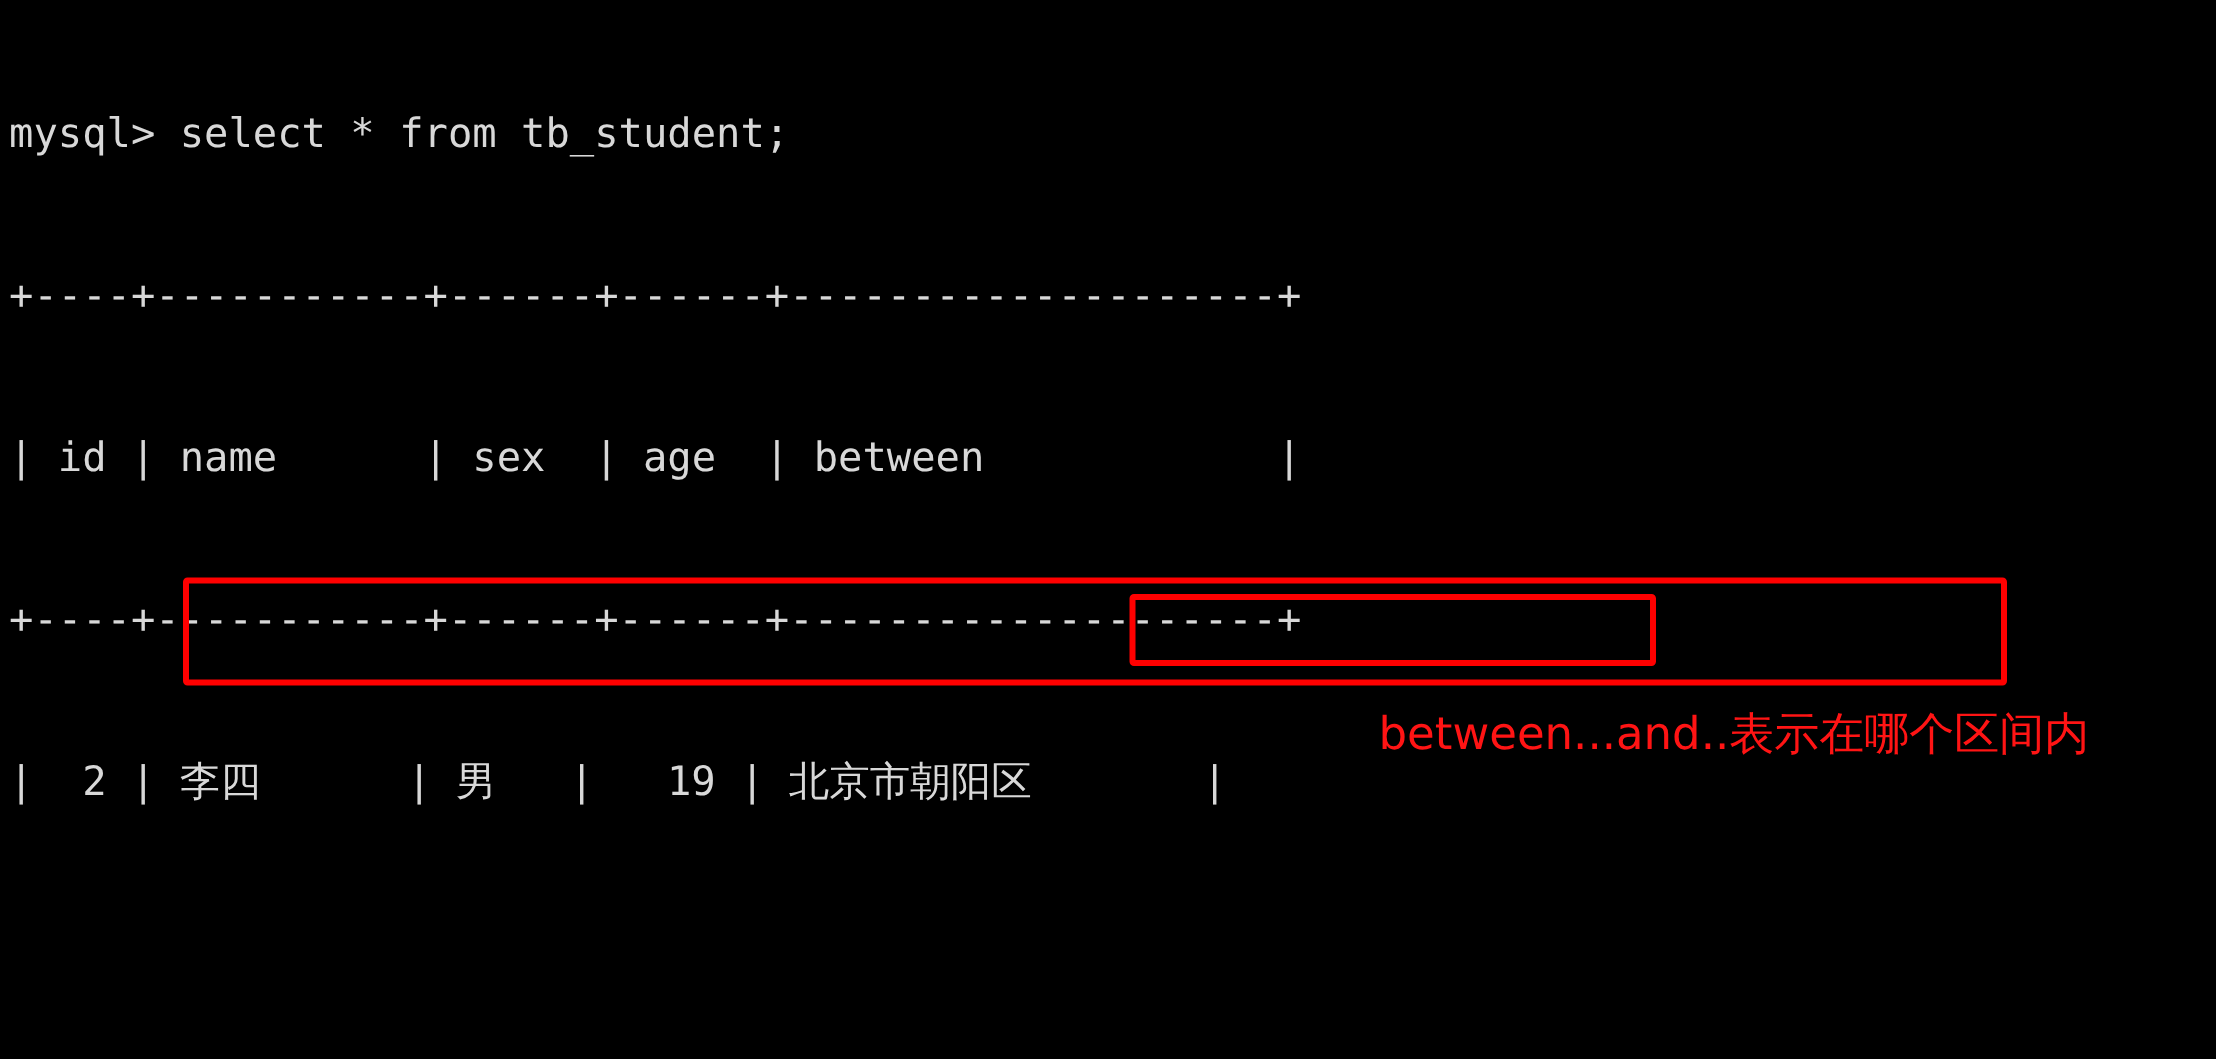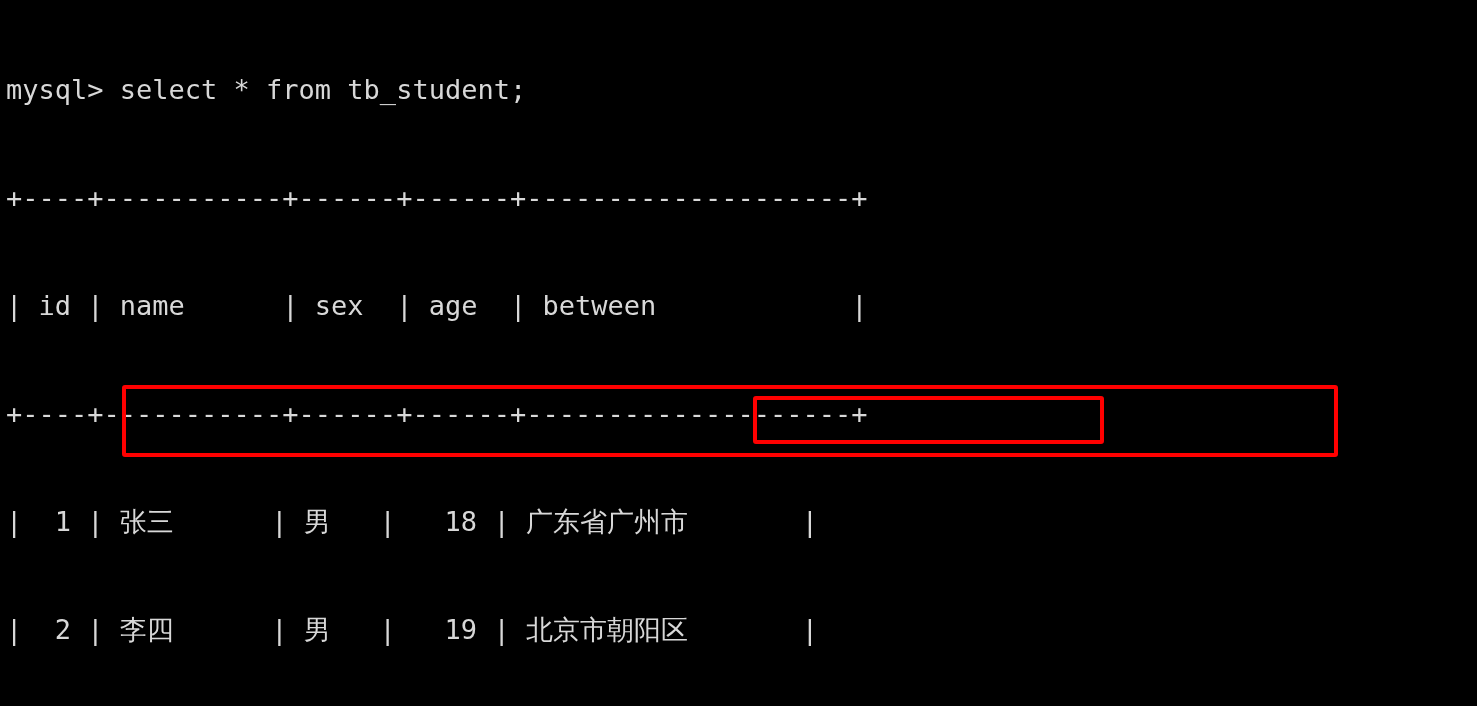--- a/index.html
+++ b/index.html
@@ -87,34 +87,34 @@
 </head>
 <body>
 
 <div id="terminal">
 
   <div class="term-lines">
     <span class="term-line">mysql&gt; select * from tb_student;</span>
     <span class="term-line">+----+-----------+------+------+--------------------+</span>
     <span class="term-line">| id | name      | sex  | age  | between            |</span>
     <span class="term-line">+----+-----------+------+------+--------------------+</span>
-    <span class="term-line">|  1 | 张三      | 男   |   18 | 广东省广州市       |</span>
     <span class="term-line">|  2 | 李四      | 男   |   19 | 北京市朝阳区       |</span>
     
     
     
     
     
     
     
     
     
     
     
     
     
   </div>
 
   <div class="hl-box" id="hl-outer"></div>
   <div class="hl-box" id="hl-inner"></div>
 
+  <div id="annotation">between...and..表示在哪个区间内</div>
 
 </div>
 
 </body></html>

